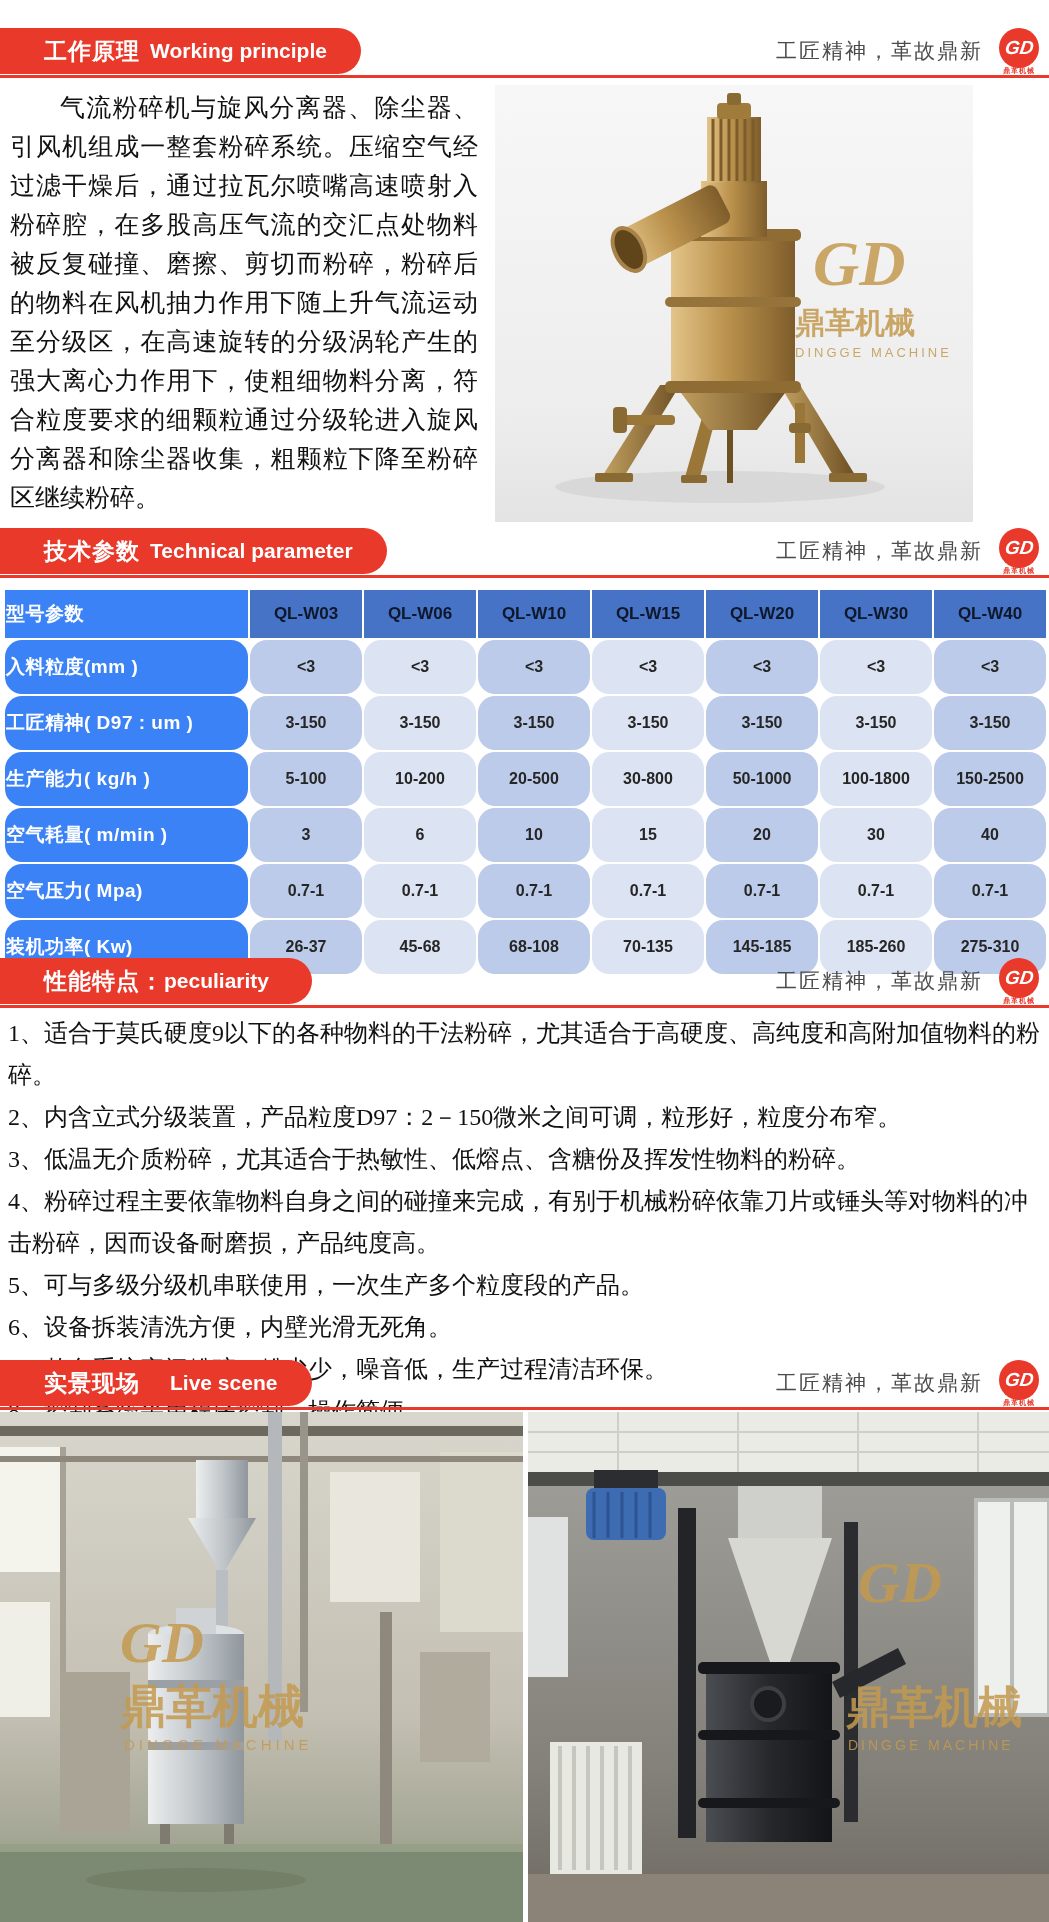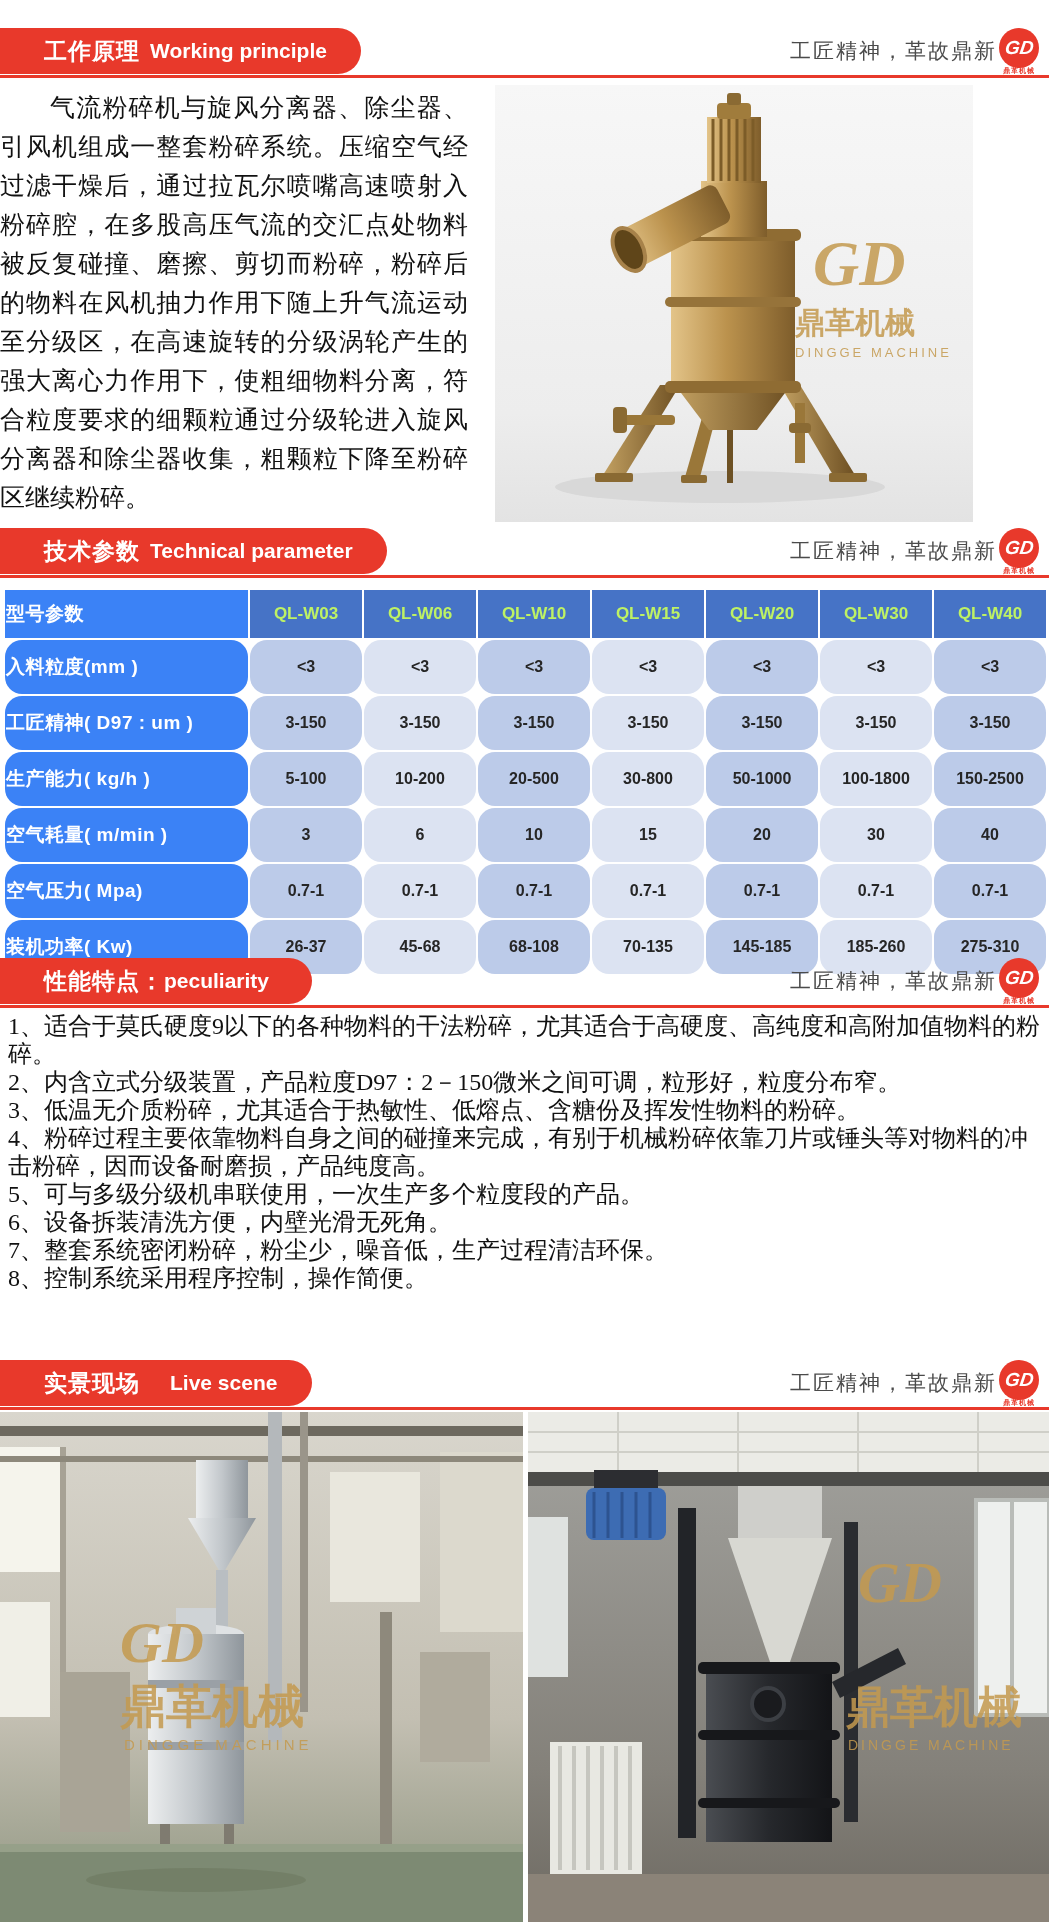--- a/index.html
+++ b/index.html
@@ -10,50 +10,50 @@
   .banner-row{position:absolute;left:0;width:1049px;height:50px;}
   .banner-row .red-line{position:absolute;left:0;bottom:0;width:100%;height:3px;background:#E8392B;}
   .pill{position:absolute;left:0;top:0;height:46px;min-width:312px;box-sizing:border-box;
         background:#E8392B;border-radius:0 24px 24px 0;color:#fff;
         display:flex;align-items:center;padding:0 34px 0 44px;white-space:nowrap;}
   .pill .cn{font-size:23px;font-weight:bold;letter-spacing:1px;}
   .pill .en{font-size:21px;font-weight:bold;margin-left:10px;}
   #banner-peculiarity .en{margin-left:0;}
   #banner-live-scene .en{margin-left:30px;}
   .banner-right{position:absolute;right:8px;top:0;height:46px;display:flex;align-items:center;}
-  .slogan{font-size:21px;color:#4b4b4b;letter-spacing:2px;}
+  .slogan{font-size:21px;color:#4b4b4b;letter-spacing:2px;margin-right:14px;}
   .logo{position:relative;width:44px;height:46px;}
   .logo .circle{position:absolute;left:2px;top:0;width:40px;height:40px;border-radius:50%;
         background:#E8392B;display:flex;align-items:center;justify-content:center;}
   .logo .gd{color:#fff;font-style:italic;font-weight:bold;font-size:19px;transform:skewX(-8deg);}
   .logo .caption{position:absolute;left:0;bottom:-2px;width:44px;text-align:center;
         font-size:7px;color:#E8392B;font-weight:bold;letter-spacing:1px;}
 
   
-  .wp-paragraph{position:absolute;left:0;top:88px;width:468px;
+  .wp-paragraph{position:absolute;left:10px;top:88px;width:468px;
         font-family:"Liberation Serif","DejaVu Serif",serif;
         font-size:25px;line-height:39px;color:#111;text-align:justify;text-indent:2em;}
   .render-box{position:absolute;left:495px;top:85px;width:478px;height:437px;}
 
   
   .spec-table{position:absolute;left:3px;top:588px;border-collapse:separate;border-spacing:2px;
         table-layout:fixed;width:1045px;}
   .spec-table td,.spec-table th{overflow:hidden;}
   .spec-table .corner,.spec-table .rowlabel{background:#3b82f6;color:#fff;text-align:left;
         font-size:19px;font-weight:bold;letter-spacing:.5px;}
-  .spec-table .model{background:#4673C6;color:#bef264;text-align:center;font-size:17px;font-weight:bold;}
+  .spec-table .model{background:#4673C6;color:#0f172a;text-align:center;font-size:17px;font-weight:bold;}
   .spec-table thead th{height:46px;}
   .spec-table tbody td{height:52px;text-align:center;font-size:16px;font-weight:600;color:#262626;border-radius:17px;}
   .col-dark{background:#BCCBE9;}
   .col-light{background:#DCE3F2;}
 
   
   .features{position:absolute;left:8px;top:1012px;width:1036px;
         font-family:"Liberation Serif","DejaVu Serif",serif;
-        font-size:24px;line-height:28px;color:#111;}
+        font-size:24px;line-height:42px;color:#111;}
   .feature-item{margin:0;}
 
   
   .photo{position:absolute;top:1412px;height:510px;overflow:hidden;}
   .photo.left{left:0;width:523px;}
   .photo.right{left:528px;width:521px;}
   .photo svg{display:block;}
 
   .wm{fill:#C49A4F;opacity:.85;}
   .wm-gd{font-style:italic;font-weight:bold;}

